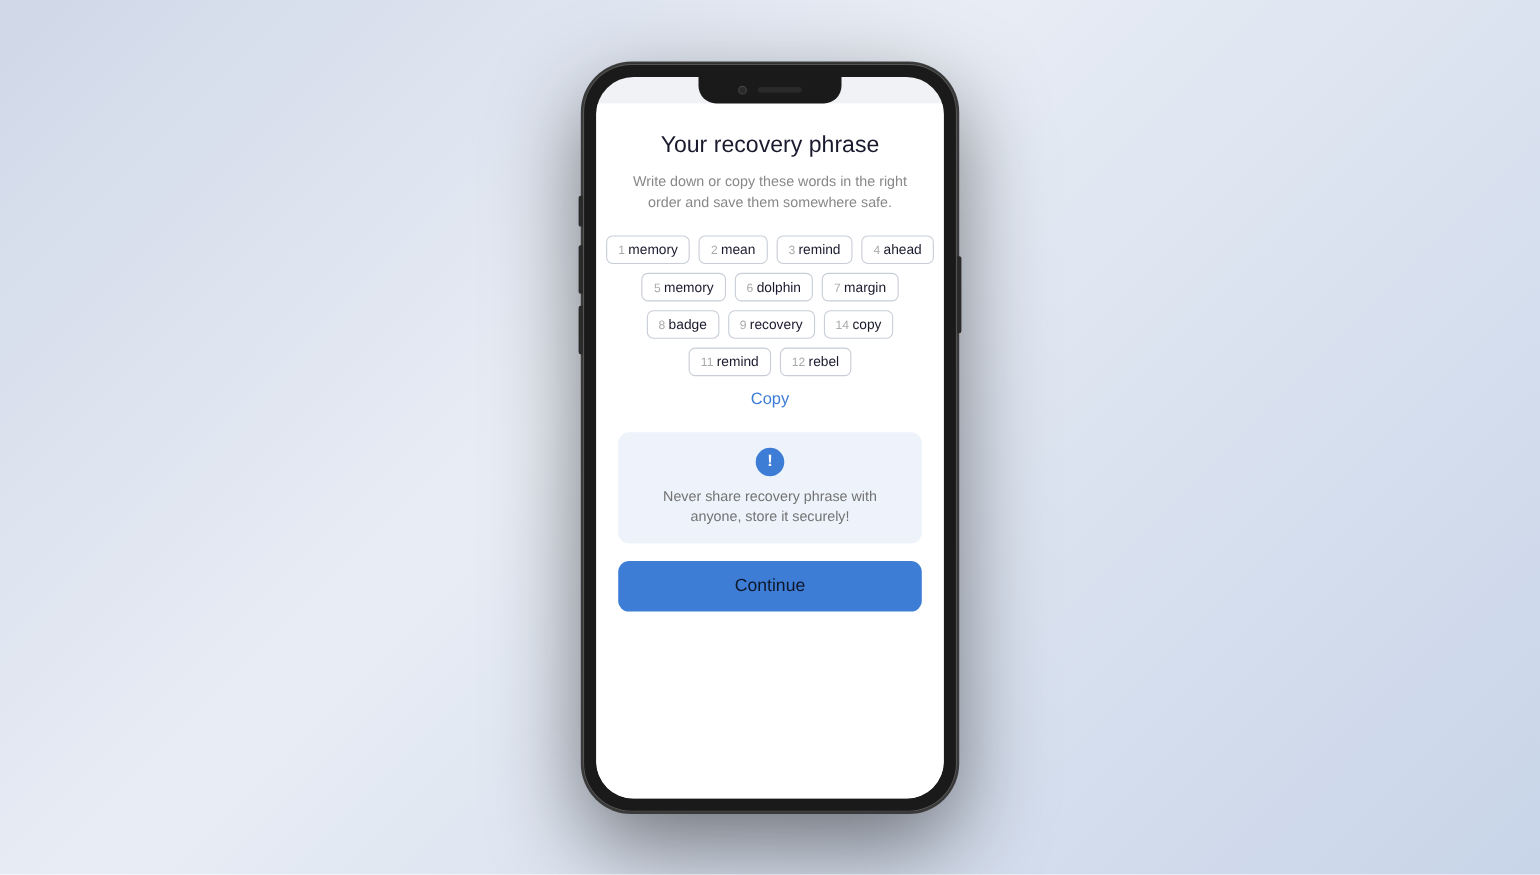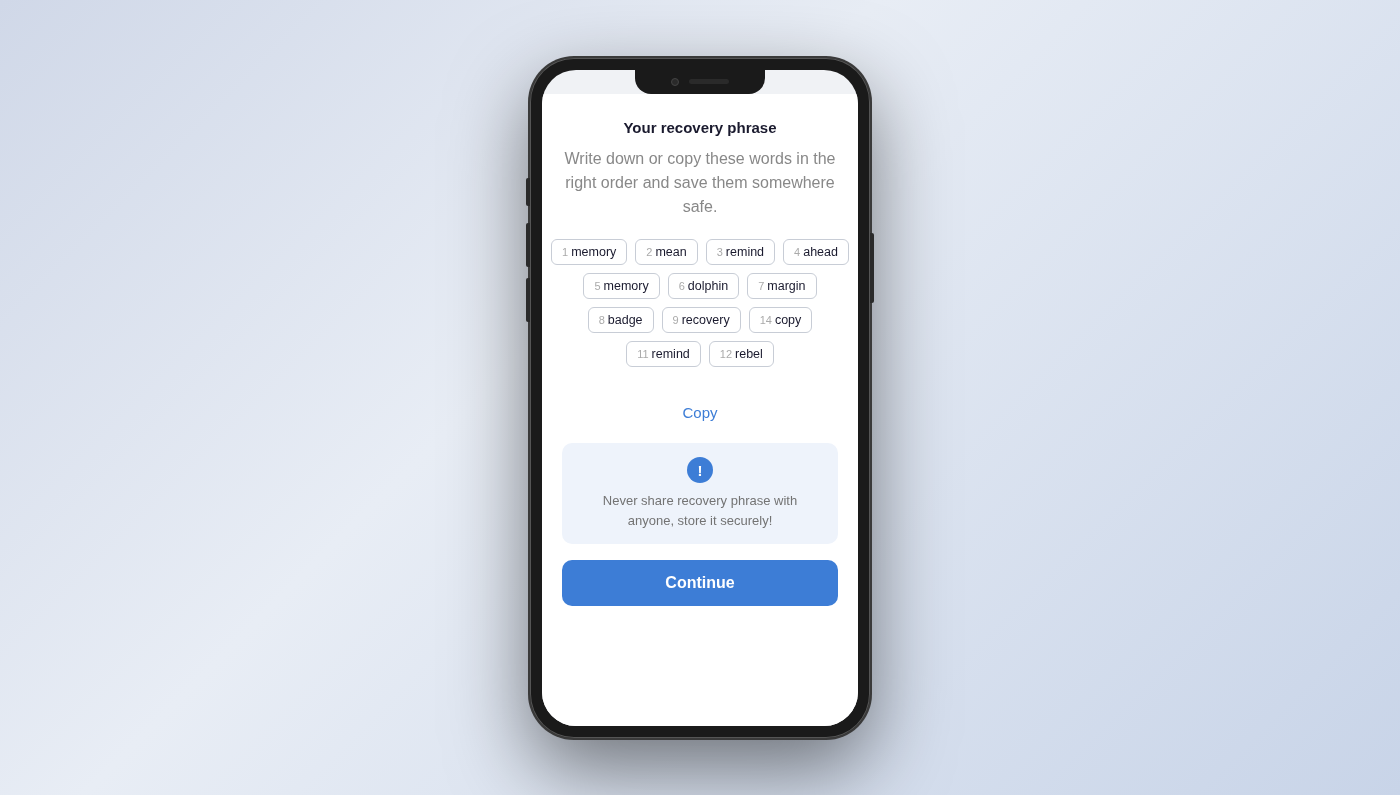--- a/index.html
+++ b/index.html
@@ -122,42 +122,42 @@
       bottom: 0;
       background: #ffffff;
       display: flex;
       flex-direction: column;
       align-items: stretch;
       padding: 24px 20px 20px;
       overflow: hidden;
     }
 
     .page-title {
-      font-size: 15px;
-      font-weight: 700;
+      font-size: 21px;
+      font-weight: 400;
       color: #1a1a2e;
       text-align: center;
       margin-bottom: 10px;
       line-height: 1.3;
     }
 
     .page-subtitle {
-      font-size: 16px;
+      font-size: 13px;
       color: #888;
       text-align: center;
       line-height: 1.5;
       margin-bottom: 20px;
     }
 
     .words-grid {
       display: flex;
       flex-direction: column;
       align-items: center;
       gap: 8px;
-      margin-bottom: 29px;
+      margin-bottom: 4px;
     }
 
     .words-row {
       display: flex;
       gap: 8px;
       justify-content: center;
     }
 
     .word-chip {
       border: 1.5px solid #c8cdd6;
@@ -212,26 +212,26 @@
 
     .warning-text {
       font-size: 13px;
       color: #737373;
       text-align: center;
       line-height: 1.5;
     }
 
     .continue-btn {
       background: #3d7dd6;
-      color: #ffffff;
+      color: #0f172a;
       border: none;
       border-radius: 10px;
       padding: 14px;
       font-size: 16px;
-      font-weight: 700;
+      font-weight: 400;
       text-align: center;
       cursor: pointer;
       width: 100%;
     }
   </style>
 </head>
 <body>
 
 <div class="phone-wrapper">
   <div class="phone-body">

